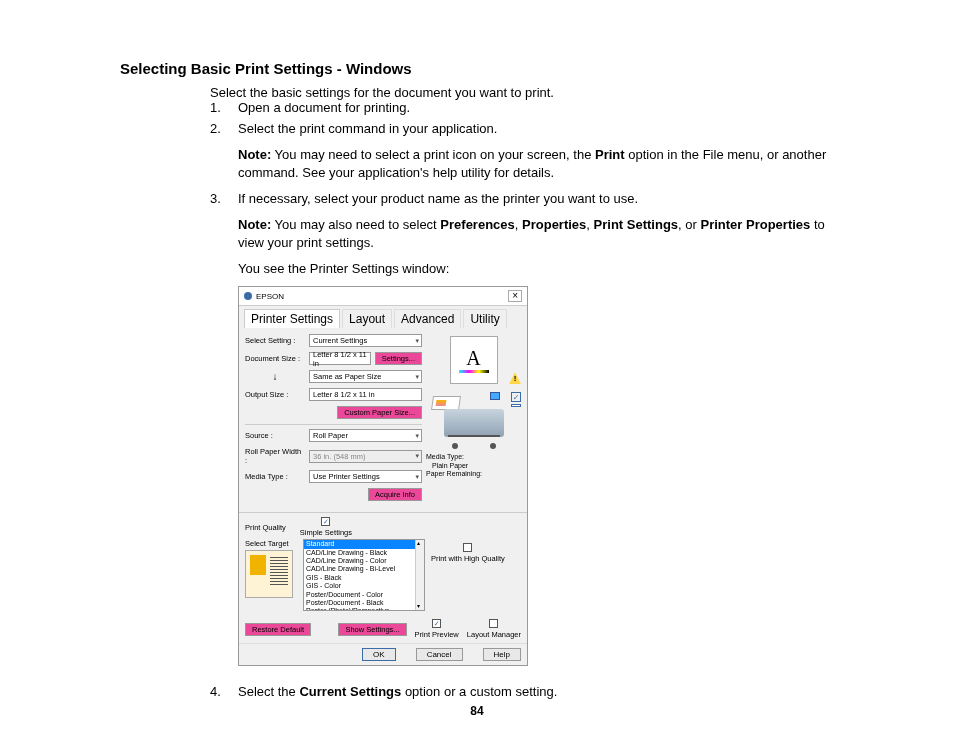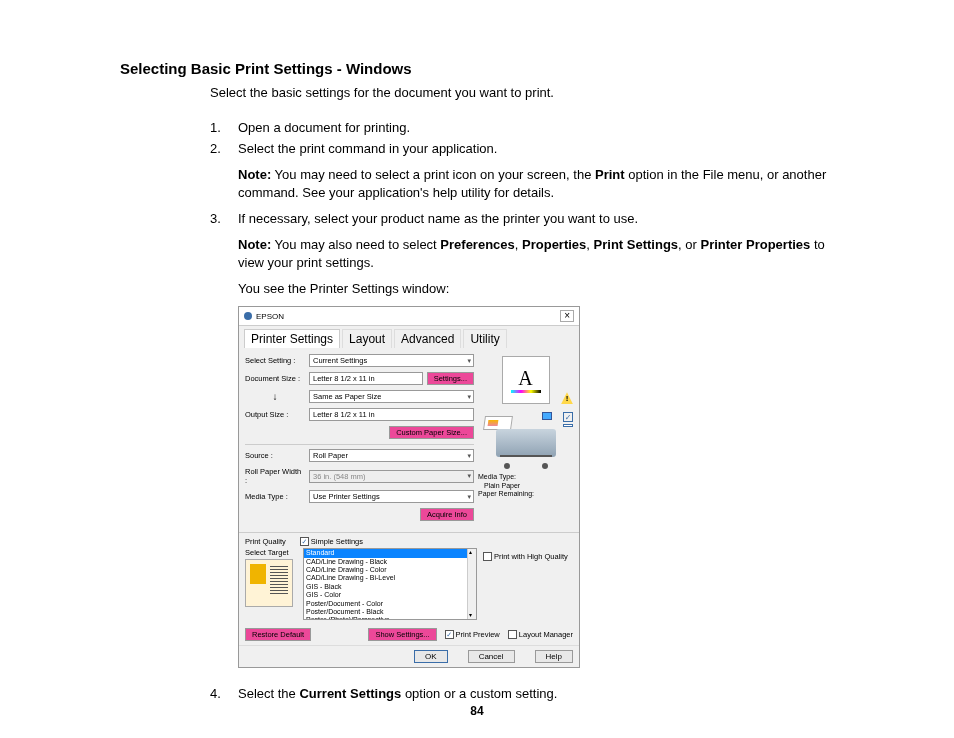--- a/index.html
+++ b/index.html
@@ -9,32 +9,32 @@
     width: 954px;
     height: 738px;
     margin: 0 auto;
     padding: 60px 100px 20px 120px;
     font-size: 13px;
     color: #000;
     position: relative;
   }
   h1 { font-size: 15px; font-weight: bold; margin-bottom: 8px; }
   .content { margin-left: 90px; }
-  .intro { margin-bottom: 20px; }
+  .intro { margin-bottom: 0; }
   ol { list-style: none; counter-reset: item; }
   ol > li { counter-increment: item; margin-bottom: 6px; position: relative; padding-left: 28px; }
   ol > li::before { content: counter(item) "."; position: absolute; left: 0; }
   .note { margin: 10px 0 10px 0; line-height: 1.35; }
   .note b { font-weight: bold; }
   .subtext { margin: 10px 0; }
   .page-num { position: absolute; bottom: 20px; left: 0; right: 0; text-align: center; font-weight: bold; font-size: 12px; }
 
   
   .dialog {
-    width: 342px;
+    width: 290px;
     border: 1px solid #999;
     background: #f0f0f0;
     font-size: 8px;
     margin-top: 6px;
   }
   .titlebar { display: flex; align-items: center; padding: 3px 5px; background: #fff; border-bottom: 1px solid #ccc; }
   .titlebar .logo { width: 8px; height: 8px; border-radius: 50%; background: #3a6da8; margin-right: 4px; }
   .titlebar .close { margin-left: auto; font-size: 10px; line-height: 1; padding: 0 3px; border: 1px solid #aaa; background: #fff; }
   .tabs { display: flex; gap: 2px; padding: 3px 5px 0 5px; font-size: 12px; }
   .tabs span { padding: 2px 6px; background: #fff; border: 1px solid #ccc; border-bottom: none; }
@@ -62,21 +62,21 @@
   .printer-paper { position: absolute; top: 6px; left: -2px; width: 28px; height: 14px; background:#fff; border:1px solid #aaa; transform: skewX(-8deg); }
   .printer-paper::after { content:""; position:absolute; top:3px; left:3px; width:10px; height:6px; background: linear-gradient(#f7b500, #e89); }
   .warn-icon { position:absolute; right:0; top:38px; width:12px; height:12px; background:#ffd84a; clip-path: polygon(50% 0, 100% 100%, 0 100%); display:flex; align-items:center; justify-content:center; font-size:8px; font-weight:bold; }
   .check-slot { position:absolute; right:0; top:58px; display:flex; flex-direction:column; gap:2px; align-items:center; }
   .check-slot .chk { width:10px; height:10px; border:1px solid #3a6da8; display:flex; align-items:center; justify-content:center; font-size:8px; color:#3a6da8; }
   .check-slot .slot { width:10px; height:3px; border:1px solid #3a6da8; background:#fff; }
   .media-info { font-size: 7px; line-height: 1.2; margin-top: 8px; }
   .section-divider { border-top: 1px solid #ccc; margin: 4px 0; }
   .quality-section { padding: 0 6px 4px 6px; }
   .quality-header { display: flex; align-items: center; font-size: 7.5px; gap: 14px; margin-bottom: 2px; }
-  .checkbox { display: inline-flex; align-items: center; gap: 2px; }
+  .checkbox { display: inline-flex; align-items: center; gap: 2px; flex-direction: column; }
   .checkbox .box { width: 9px; height: 9px; border: 1px solid #555; background: #fff; display: flex; align-items: center; justify-content: center; font-size: 7px; color: #3a6da8; }
   .quality-body { display: flex; gap: 6px; }
   .target-preview { width: 48px; height: 48px; border: 1px solid #aaa; background: #fff3d6; position: relative; overflow: hidden; }
   .target-preview::before { content:""; position:absolute; top:4px; left:4px; width:16px; height:20px; background:#f0b400; }
   .target-preview::after { content:""; position:absolute; top:6px; right:4px; width:18px; height:30px; background: repeating-linear-gradient(#555 0, #555 1px, transparent 1px, transparent 3px); }
   .listbox { flex: 1; height: 72px; border: 1px solid #999; background: #fff; overflow: hidden; font-size: 7px; line-height: 1.2; position: relative; }
   .listbox .item { padding: 0 2px; white-space: nowrap; }
   .listbox .selected { background: #0a84ff; color: #fff; }
   .listbox .scroll { position:absolute; right:0; top:0; bottom:0; width:9px; background:#f0f0f0; border-left:1px solid #ccc; }
   .listbox .scroll::before { content:"▴"; position:absolute; top:0; left:1px; font-size:6px; }

